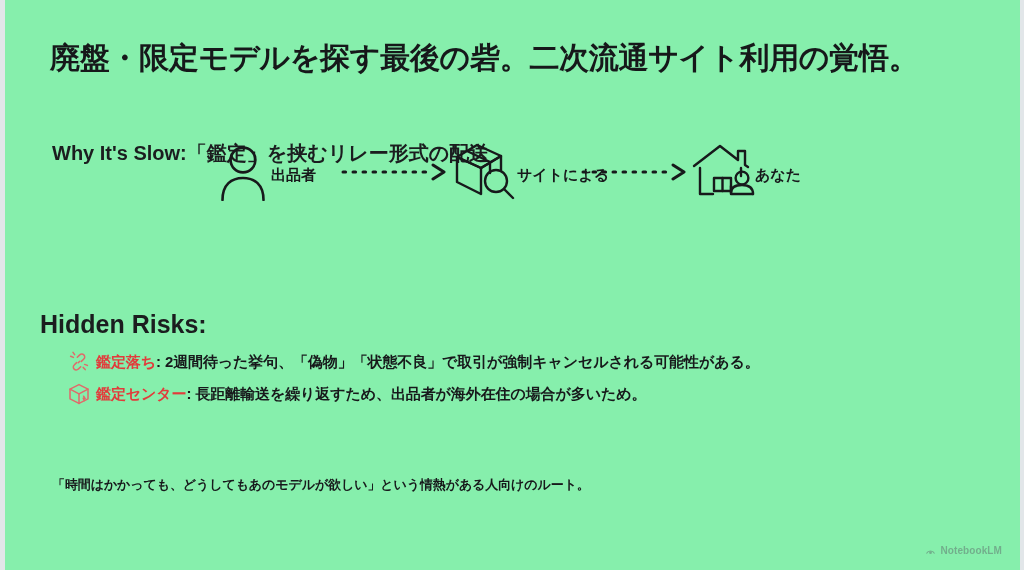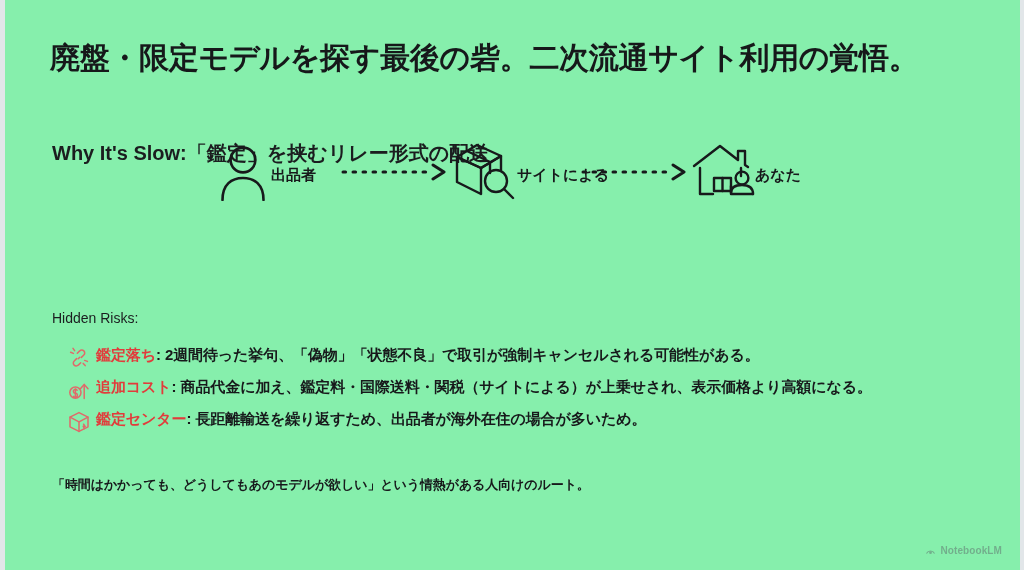--- a/index.html
+++ b/index.html
@@ -106,38 +106,38 @@
     font-weight: bold;
     color: #17191b;
     white-space: nowrap;
     letter-spacing: -0.1px;
   }
   .hl-red { color: #e23b3b; }
 
   
   .risks-heading {
     position: absolute;
-    left: 52px;
+    left: 40px;
     top: 310px;
-    font-size: 14px;
-    font-weight: normal;
+    font-size: 25px;
+    font-weight: bold;
     color: #1b1d1f;
     white-space: nowrap;
   }
 
   
   .risk-list {
     position: absolute;
     left: 62px;
     top: 346px;
     width: 930px;
   }
   .risk-row {
     display: flex;
-    align-items: flex-start;
+    align-items: center;
     height: 32px;
   }
   .risk-icon {
     width: 34px;
     min-width: 34px;
     display: flex;
     align-items: center;
     justify-content: center;
   }
   .risk-text {
@@ -267,34 +267,20 @@
           <line x1="16.2" y1="17.4" x2="18.2" y2="19.6"></line>
           <line x1="6.4" y1="7.4" x2="3.6" y2="6.2"></line>
           <line x1="7.6" y1="4.6" x2="6.0" y2="2.4"></line>
         </svg>
       </div>
       <div class="risk-text">
         <span class="risk-term">鑑定落ち</span><span>: </span><span>2週間待った挙句、「偽物」「状態不良」で取引が強制キャンセルされる可能性がある。</span>
       </div>
     </div>
 
-    <div class="risk-row">
-      <div class="risk-icon">
-        <svg width="24" height="24" viewBox="0 0 24 24" fill="none" stroke="#e06a6a" stroke-width="1.5" stroke-linecap="round" stroke-linejoin="round">
-          <circle cx="8.4" cy="14.6" r="5.6"></circle>
-          <path d="M10.1 12.3 a2 2 0 1 0 -1.7 3 a2 2 0 1 1 -1.7 3"></path>
-          <line x1="8.4" y1="11" x2="8.4" y2="18.2"></line>
-          <path d="M17.2 20.4 L17.2 7.2"></path>
-          <path d="M13.4 10.8 L17.2 6.4 L21 10.8"></path>
-        </svg>
-      </div>
-      <div class="risk-text">
-        <span class="risk-term">追加コスト</span><span>: </span><span>商品代金に加え、鑑定料・国際送料・関税（サイトによる）が上乗せされ、表示価格より高額になる。</span>
-      </div>
-    </div>
 
     <div class="risk-row">
       <div class="risk-icon">
         <svg width="24" height="24" viewBox="0 0 24 24" fill="none" stroke="#e06a6a" stroke-width="1.5" stroke-linecap="round" stroke-linejoin="round">
           <path d="M12 2.6 L21 7.2 L21 16.8 L12 21.4 L3 16.8 L3 7.2 Z"></path>
           <path d="M3 7.2 L12 11.8 L21 7.2"></path>
           <path d="M12 11.8 L12 21.4"></path>
           <path d="M16.6 14.2 L18.2 16.6 L16.2 16.2 L17.4 18.6"></path>
         </svg>
       </div>

